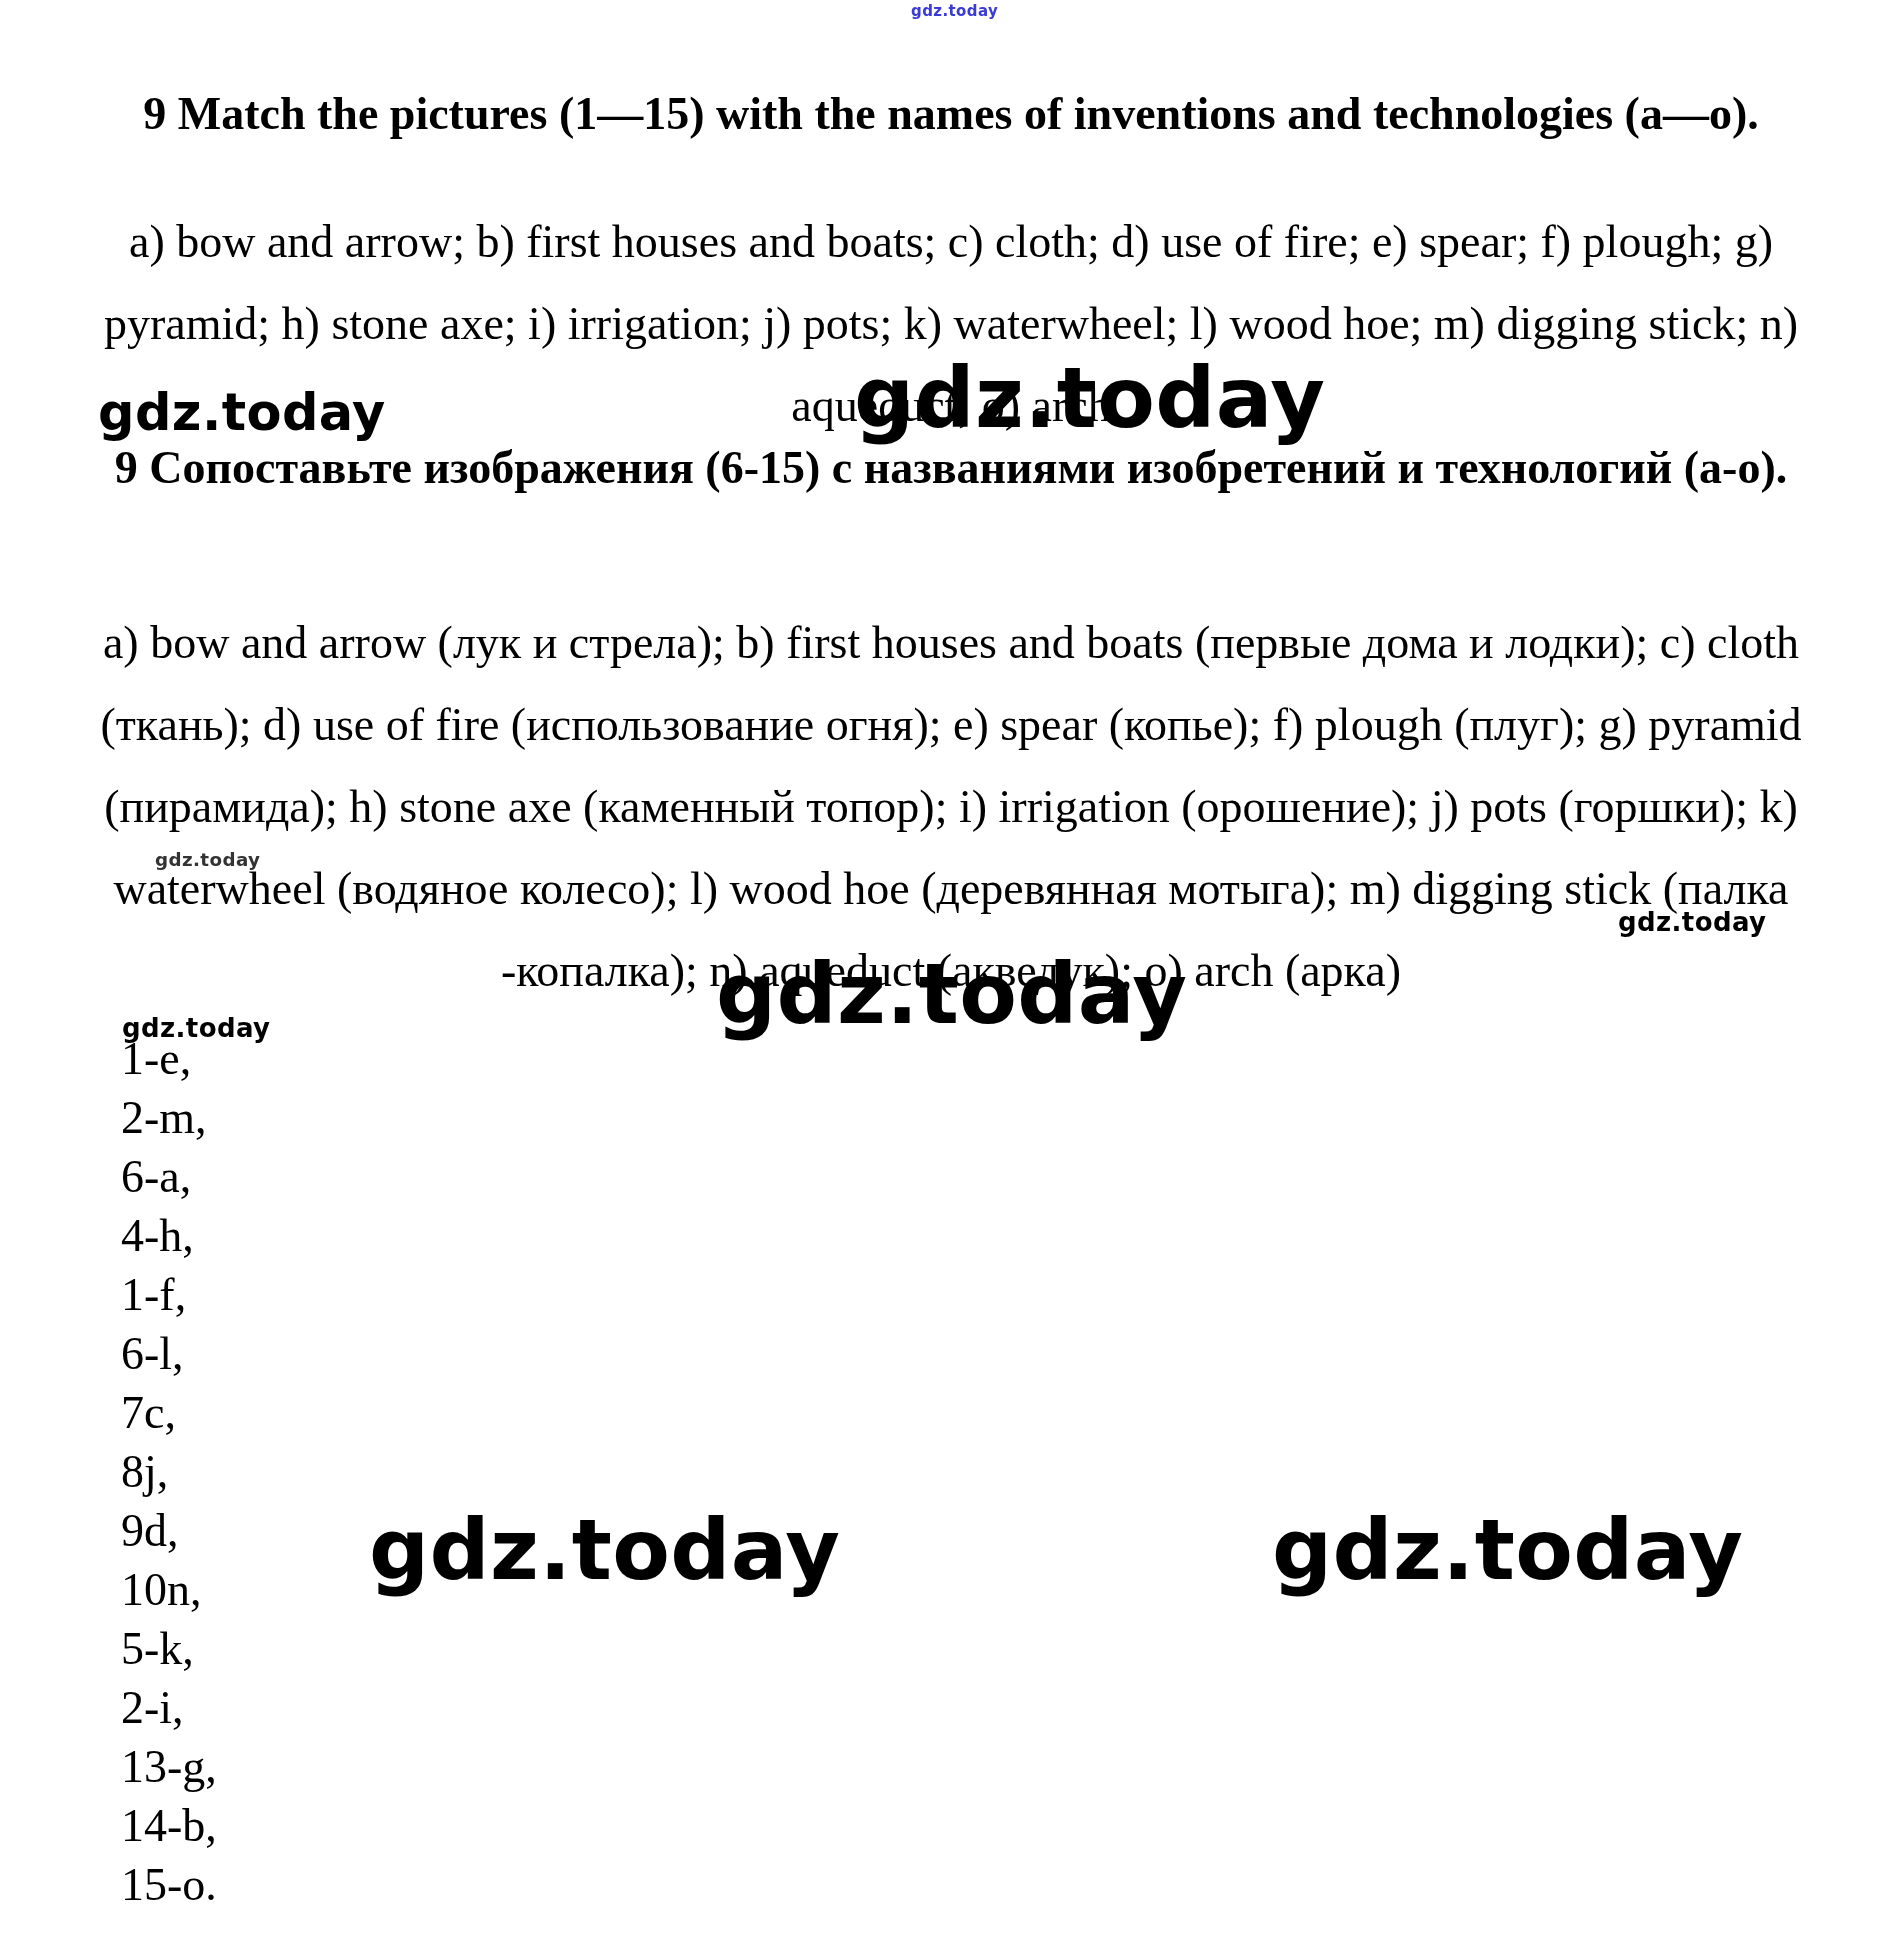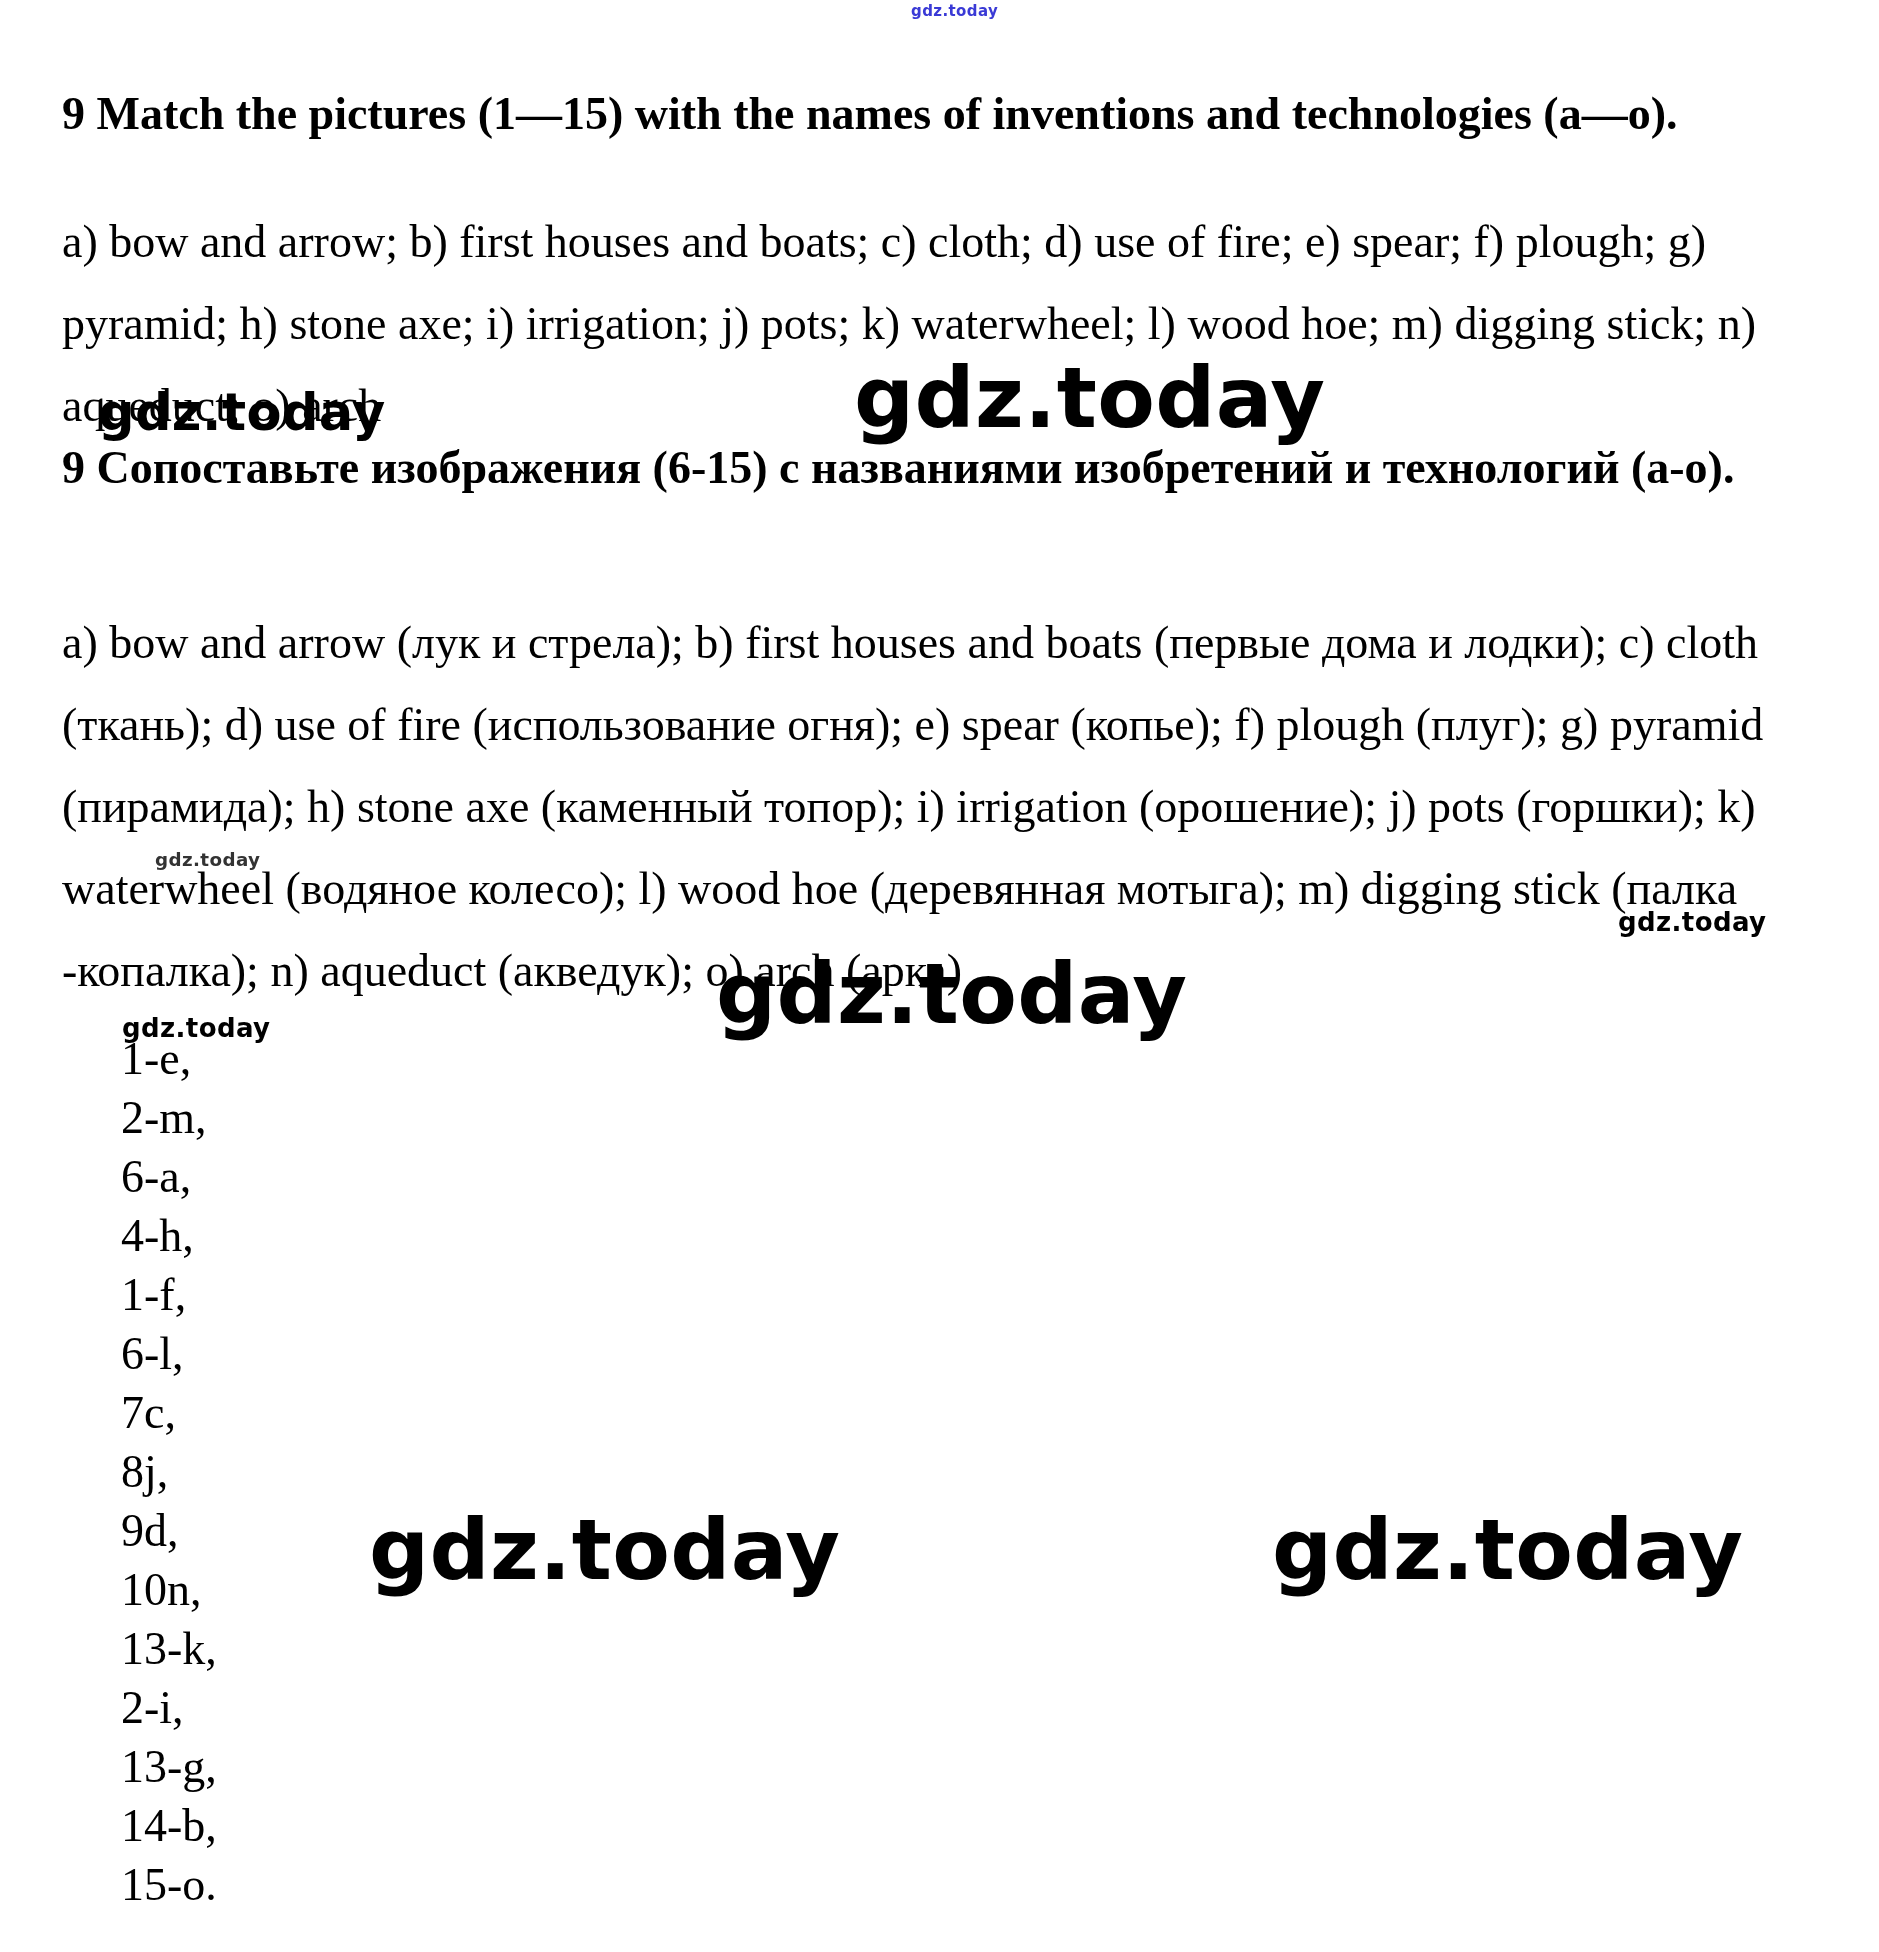--- a/index.html
+++ b/index.html
@@ -9,21 +9,21 @@
     .wm-top { left: 911px; top: 1.7px; font-size: 15px; color: #3a3ad6; }
     .wm-s1 { left: 98px; top: 383px; font-size: 51px; }
     .wm-l1 { left: 854px; top: 349px; font-size: 84px; }
     .wm-tiny { left: 155px; top: 849px; font-size: 18.3px; color: #333; }
     .wm-s2 { left: 1618px; top: 907px; font-size: 26px; }
     .wm-l2 { left: 716px; top: 945px; font-size: 84px; }
     .wm-s3 { left: 122px; top: 1013px; font-size: 26px; }
     .wm-l3 { left: 369px; top: 1501px; font-size: 84px; }
     .wm-l4 { left: 1272px; top: 1501px; font-size: 84px; }
 
-    .block { position: absolute; left: 62px; width: 1756px; }
+    .block { position: absolute; left: 73px; width: 1756px; text-align: center; }
     .h { font-weight: bold; font-size: 46px; line-height: 59px; margin: 0; }
     .p { font-size: 46px; line-height: 82px; margin: 0; }
     .en-heading { top: 84px; }
     .en-list { top: 201px; }
     .ru-heading { top: 438px; }
     .ru-list { top: 555px; margin-top: 47px; }
     .answers { position: absolute; left: 73px; top: 1029px; margin-left: 48px; }
     .answers .ans { font-size: 46px; line-height: 59px; display: block; }
   </style>
 </head>
@@ -57,21 +57,21 @@
   <span class="ans">1-e,</span>
   <span class="ans">2-m,</span>
   <span class="ans">6-a,</span>
   <span class="ans">4-h,</span>
   <span class="ans">1-f,</span>
   <span class="ans">6-l,</span>
   <span class="ans">7c,</span>
   <span class="ans">8j,</span>
   <span class="ans">9d,</span>
   <span class="ans">10n,</span>
-  <span class="ans">13-k,</span>
+  <span class="ans">5-k,</span>
   <span class="ans">2-i,</span>
   <span class="ans">13-g,</span>
   <span class="ans">14-b,</span>
   <span class="ans">15-o.</span>
 </div>
 
 <div class="wm wm-l3">gdz.today</div>
 <div class="wm wm-l4">gdz.today</div>
 
 

